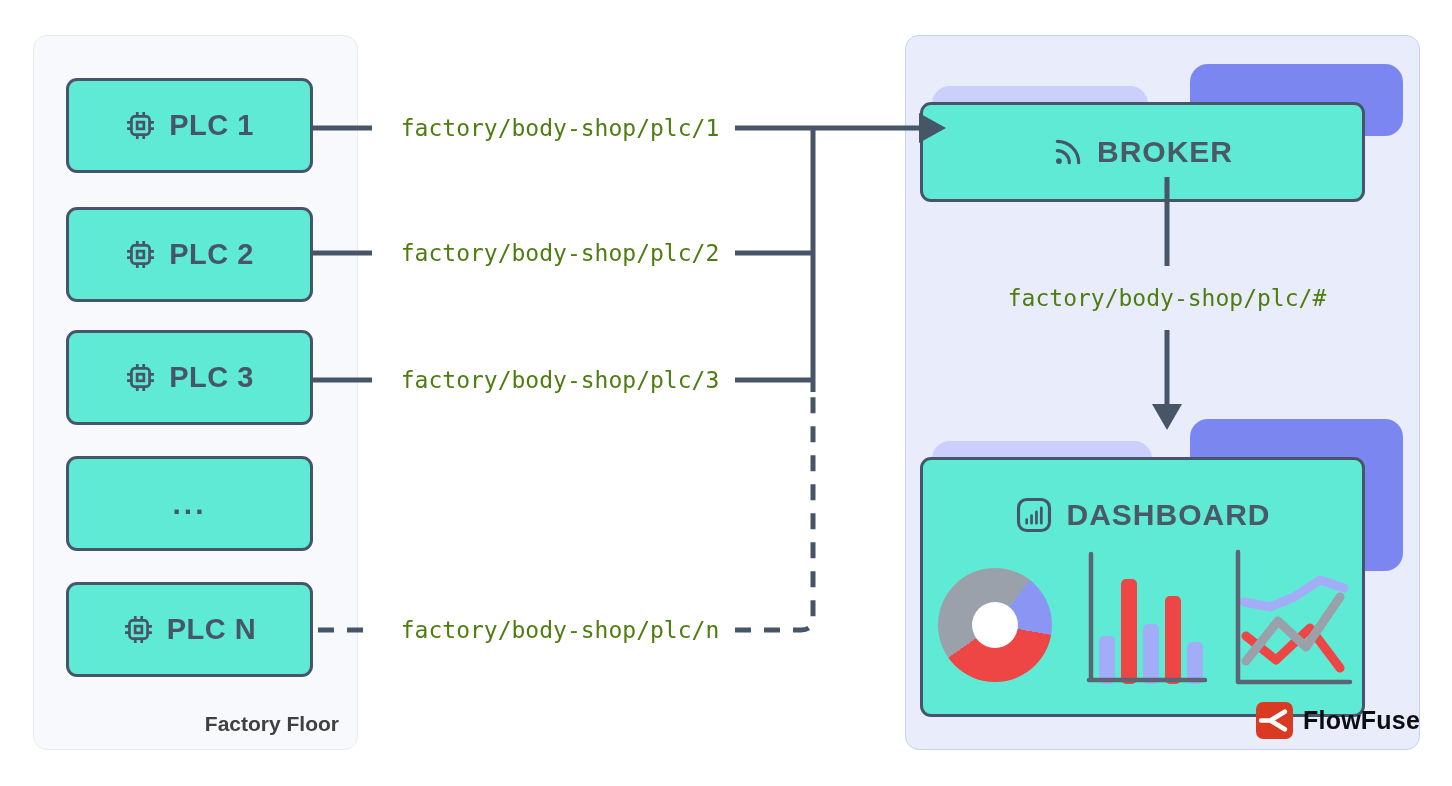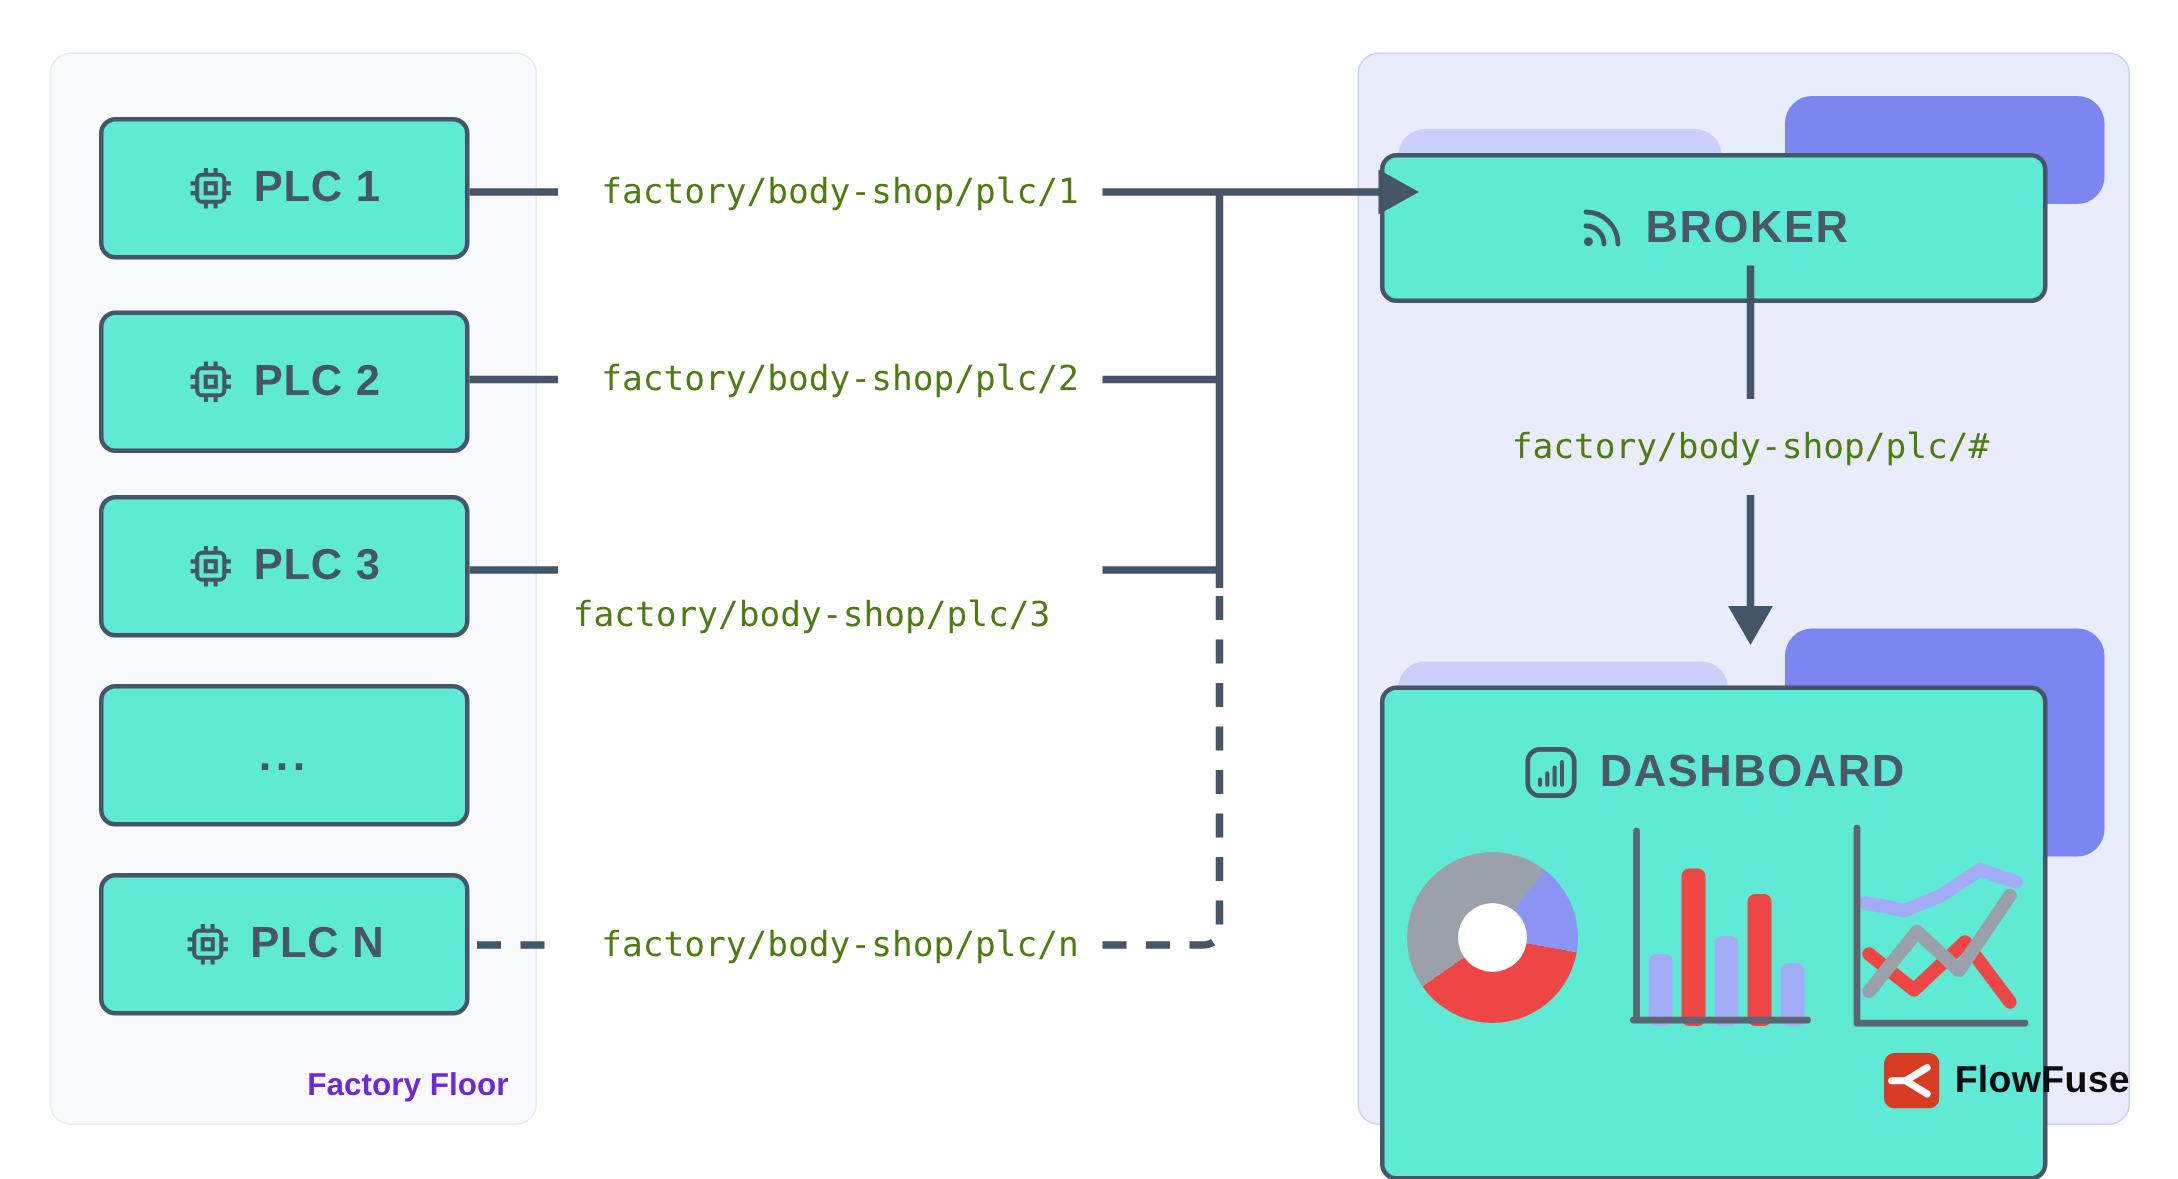--- a/index.html
+++ b/index.html
@@ -7,32 +7,32 @@
   body { font-family: "Liberation Sans", sans-serif; }
   #stage { position: relative; width: 1452px; height: 786px; overflow: hidden; background: #ffffff; }
 
   
   .panel { position: absolute; border-radius: 14px; }
   .panel-factory { left: 33px; top: 35px; width: 325px; height: 715px;
                    background: #f8f9fc; border: 1.5px solid #e8eaf1; }
   .panel-cloud   { left: 905px; top: 35px; width: 515px; height: 715px;
                    background: #e9ecfb; border: 1.5px solid #c6d1f6; }
 
-  .panel-caption { position: absolute; font-weight: 700; color: #6d28d9; font-size: 21px; margin-top: 17px; }
+  .panel-caption { position: absolute; font-weight: 700; color: #404040; font-size: 21px; margin-top: 17px; }
 
   
   .node { position: absolute; background: #5eead4; border: 3px solid #475569;
           border-radius: 11px; display: flex; align-items: center; justify-content: center;
           gap: 13px; color: #475569; font-weight: 700; z-index: 3; }
   .plc-box { width: 247px; height: 95px; font-size: 29px; letter-spacing: 0.5px; }
   .dots-label { font-size: 30px; font-weight: 800; letter-spacing: 3px; }
 
   .big-box { left: 920px; width: 445px; font-size: 30px; letter-spacing: 1px; color: #4b5866; margin-top: 27px; }
   .broker-box { top: 75px; height: 100px; }
-  .dash-box { top: 430px; height: 330px; display: block; }
+  .dash-box { top: 430px; height: 260px; display: block; }
 
   
   .shadow { position: absolute; border-radius: 18px; z-index: 1; }
   .shadow-dark { background: #7c86f0; }
   .shadow-light { background: #cad0fb; }
 
   
   #wires { position: absolute; left: 0; top: 0; width: 1452px; height: 786px;
            z-index: 4; pointer-events: none; }
   .wire { stroke: #475569; stroke-width: 5; fill: none; }
@@ -182,21 +182,21 @@
     <path class="wire" d="M813 128 V392"></path>
     <path class="wire wire-dashed" d="M318 630 H372"></path>
     <path class="wire wire-dashed" d="M735 630 H801 Q813 630 813 618 V396"></path>
     <path class="wire" d="M1167 177 V266"></path>
     <path class="wire" d="M1167 330 V414"></path>
     <polygon class="arrowhead" points="1167,430 1152,404 1182,404"></polygon>
   </svg>
 
   <span class="topic" style="left:560px;  top:128px;">factory/body-shop/plc/1</span>
   <span class="topic" style="left:560px;  top:253px;text-align:center;">factory/body-shop/plc/2</span>
-  <span class="topic" style="left:541px;  top:380px;margin-top:30px;">factory/body-shop/plc/3</span>
+  <span class="topic" style="left:560px;  top:380px;">factory/body-shop/plc/3</span>
   <span class="topic" style="left:560px;  top:630px;">factory/body-shop/plc/n</span>
   <span class="topic" style="left:1167px; top:298px;">factory/body-shop/plc/#</span>
 
   <div class="brand" style="right:32px; bottom:47px;">
     <span class="icon">
       <svg width="37" height="37" viewBox="0 0 36 36">
         <rect x="0" y="0" width="36" height="36" rx="7" fill="#d93b22"></rect>
         <path d="M5 18 H14 M14 18 L28 9.5 M14 18 L28 26.5" stroke="#ffffff" stroke-width="4.6" stroke-linecap="round" stroke-linejoin="round" fill="none"></path>
       </svg>
     </span>

